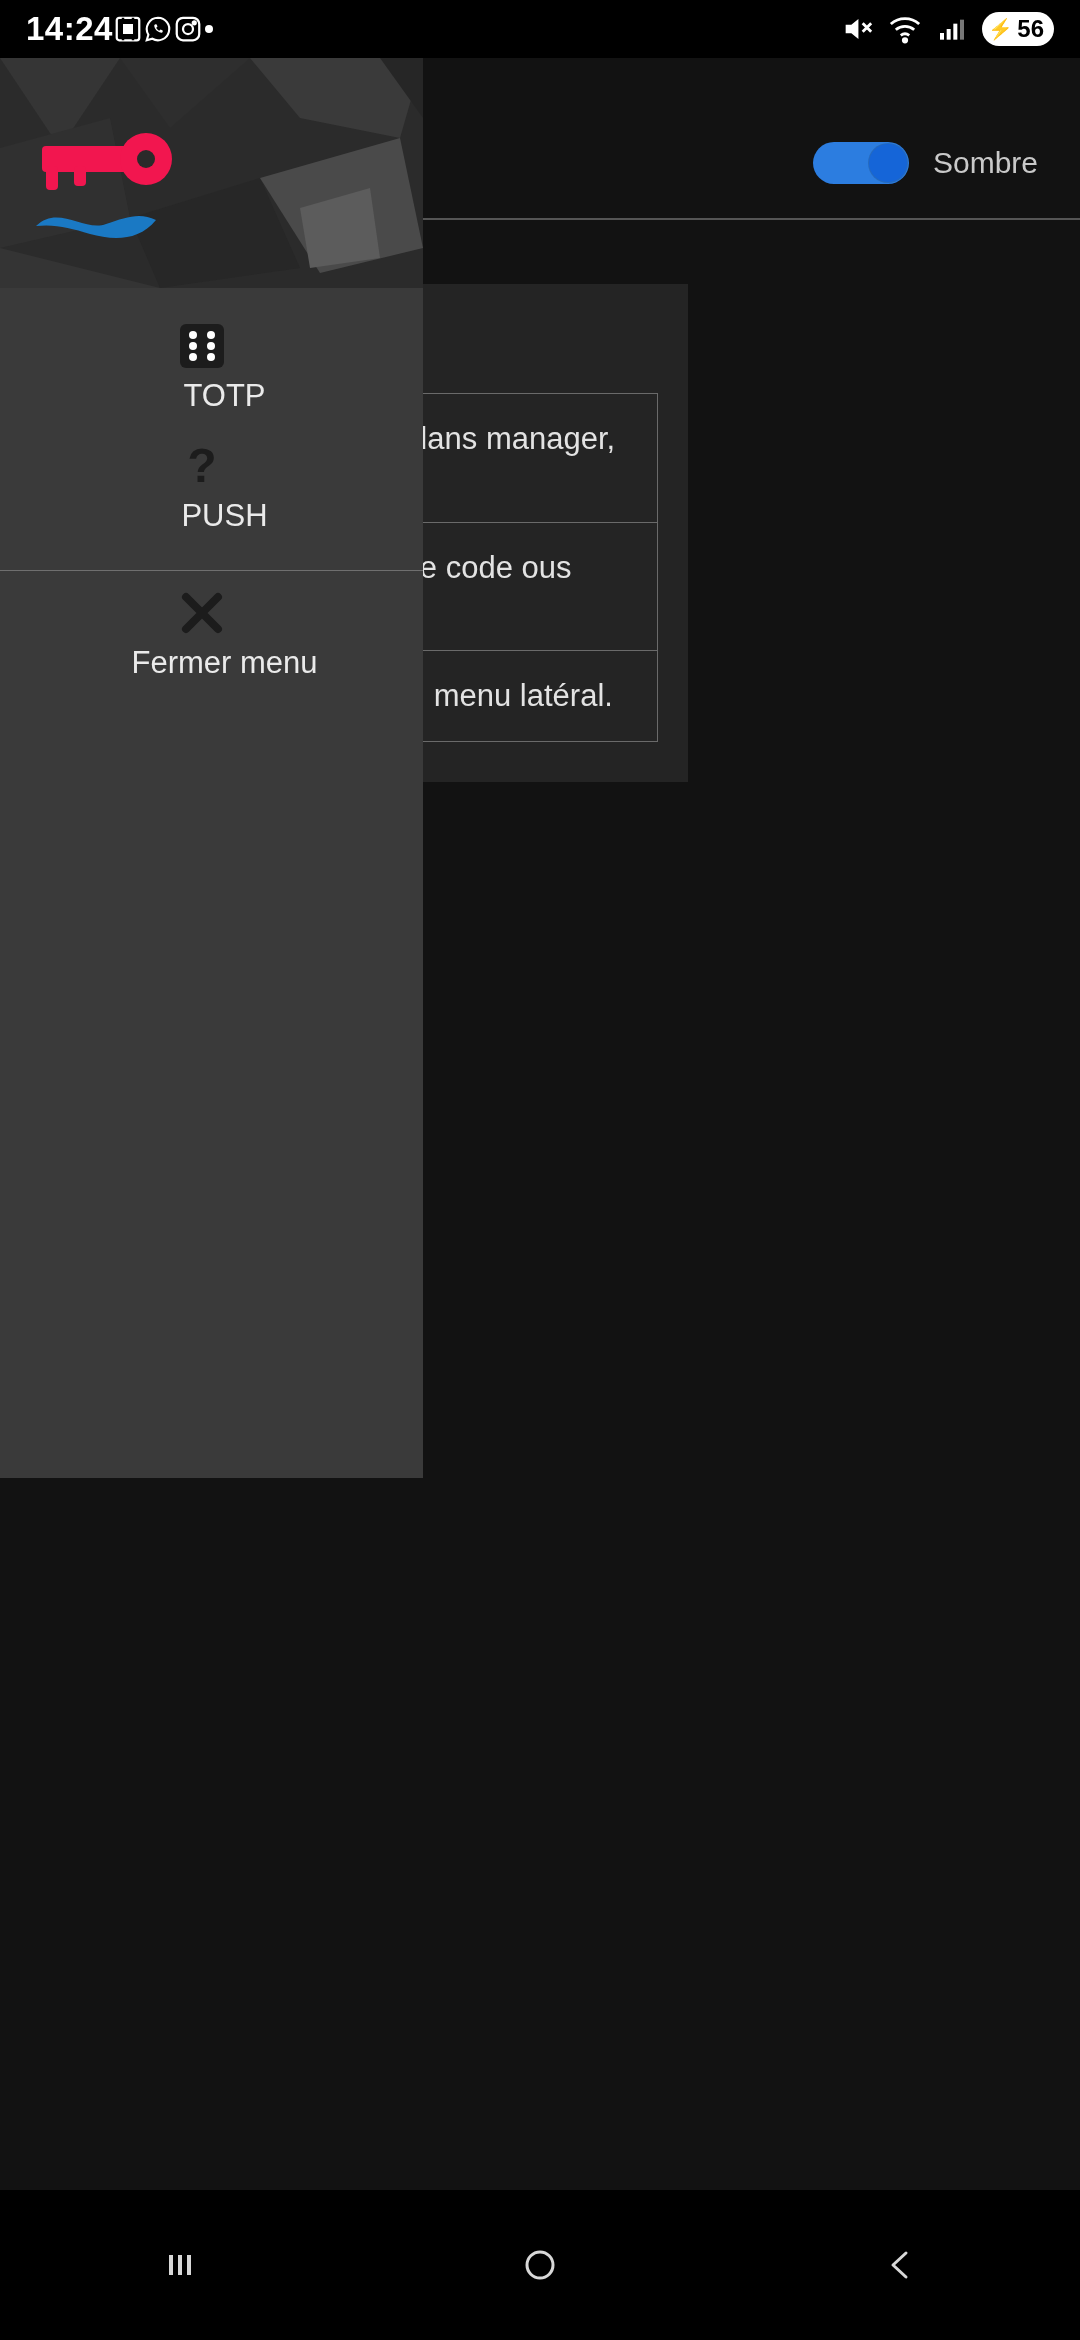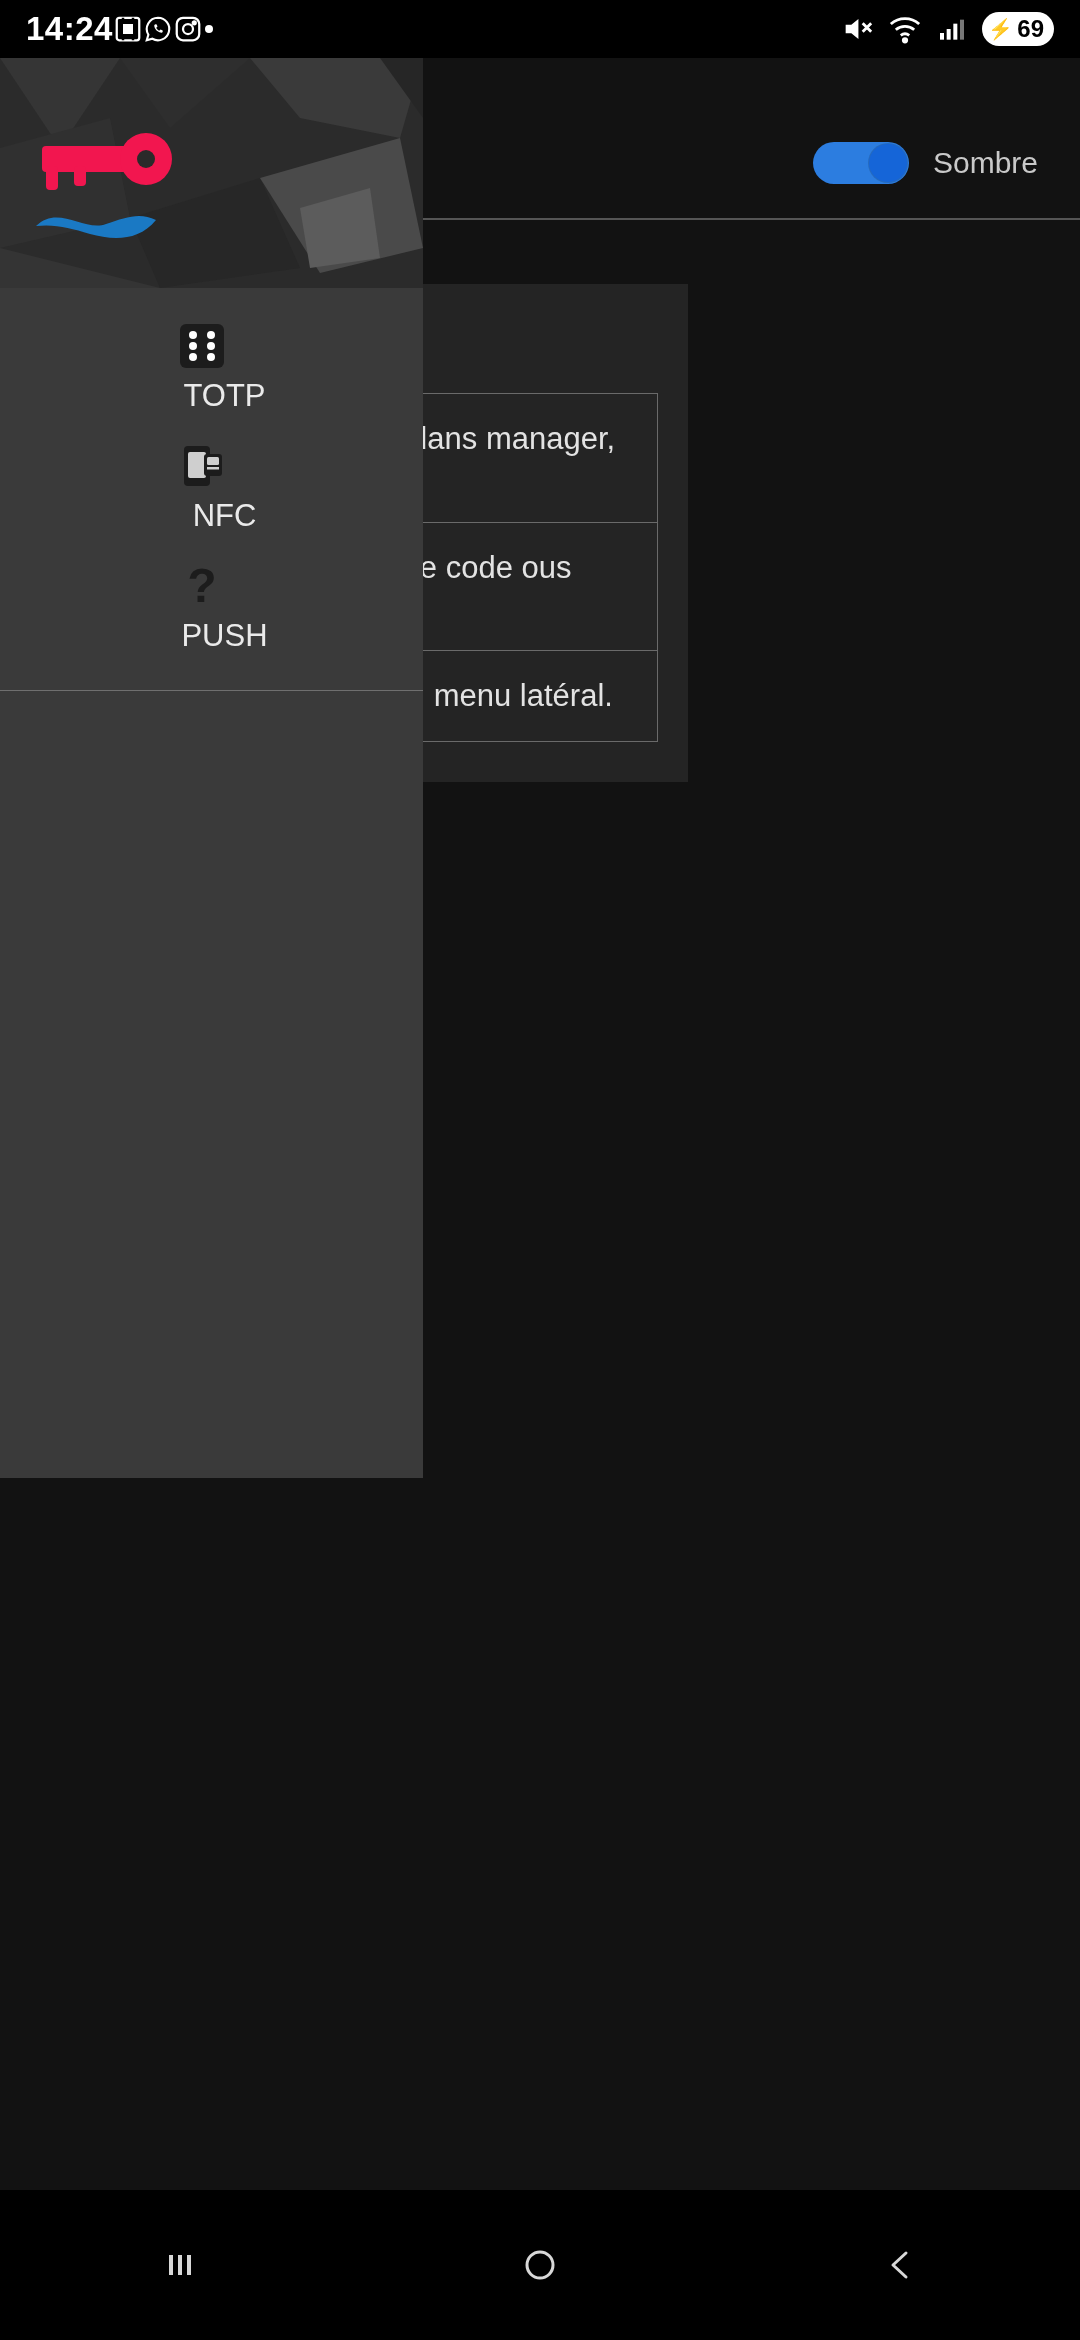--- a/index.html
+++ b/index.html
@@ -158,21 +158,21 @@
       <span class="sb-icon">
         <svg width="32" height="32" viewBox="0 0 24 24" fill="#fff">
           <rect x="3" y="15" width="3" height="5"></rect>
           <rect x="8" y="12" width="3" height="8"></rect>
           <rect x="13" y="8" width="3" height="12"></rect>
           <rect x="18" y="5" width="3" height="15" fill="#777"></rect>
         </svg>
       </span>
       <span class="battery">
         <span class="batt-bolt">⚡</span>
-        <span>69</span>
+        <span>56</span>
       </span>
     </div>
   </div>
 
   <div class="page">
     <div class="topbar">
       <div class="theme-toggle">
         <div class="switch">
           <div class="knob"></div>
         </div>
@@ -231,44 +231,40 @@
             <circle cx="19" cy="28" r="4" fill="#fff"></circle>
             <circle cx="37" cy="28" r="4" fill="#fff"></circle>
             <circle cx="19" cy="39" r="4" fill="#fff"></circle>
             <circle cx="37" cy="39" r="4" fill="#fff"></circle>
           </svg>
         </span>
         <span class="lbl">TOTP</span>
       </div>
 
 
-      <div class="drawer-item">
-        <span class="ico">
-          <svg width="56" height="56" viewBox="0 0 56 56">
-            <rect x="10" y="8" width="26" height="40" rx="4" fill="#1c1c1c"></rect>
-            <rect x="14" y="14" width="18" height="26" rx="2" fill="#cfcfcf"></rect>
-            <rect x="30" y="16" width="18" height="22" rx="3" fill="#1c1c1c"></rect>
-            <rect x="33" y="19" width="12" height="8" rx="1.5" fill="#cfcfcf"></rect>
-            <rect x="33" y="29" width="12" height="2.5" fill="#cfcfcf"></rect>
-          </svg>
-        </span>
-        <span class="lbl">NFC</span>
-      </div>
 
       <div class="drawer-item">
         <span class="ico">
           <svg width="56" height="56" viewBox="0 0 56 56">
             <text x="28" y="44" font-family="Liberation Sans, sans-serif" font-size="48" font-weight="bold" fill="#1c1c1c" text-anchor="middle">?</text>
           </svg>
         </span>
         <span class="lbl">PUSH</span>
       </div>
 
       <div class="drawer-sep"></div>
 
+      <div class="drawer-item">
+        <span class="ico">
+          <svg width="56" height="56" viewBox="0 0 56 56">
+            <path d="M12 12L44 44M44 12L12 44" stroke="#1c1c1c" stroke-width="8" stroke-linecap="round"></path>
+          </svg>
+        </span>
+        <span class="lbl">Fermer menu</span>
+      </div>
     </div>
   </div>
 
   <div class="navbar">
     <div class="nav-btn">
       <svg width="48" height="48" viewBox="0 0 48 48">
         <rect x="13" y="14" width="4" height="20" fill="#d8d8d8"></rect>
         <rect x="22" y="14" width="4" height="20" fill="#d8d8d8"></rect>
         <rect x="31" y="14" width="4" height="20" fill="#d8d8d8"></rect>
       </svg>

